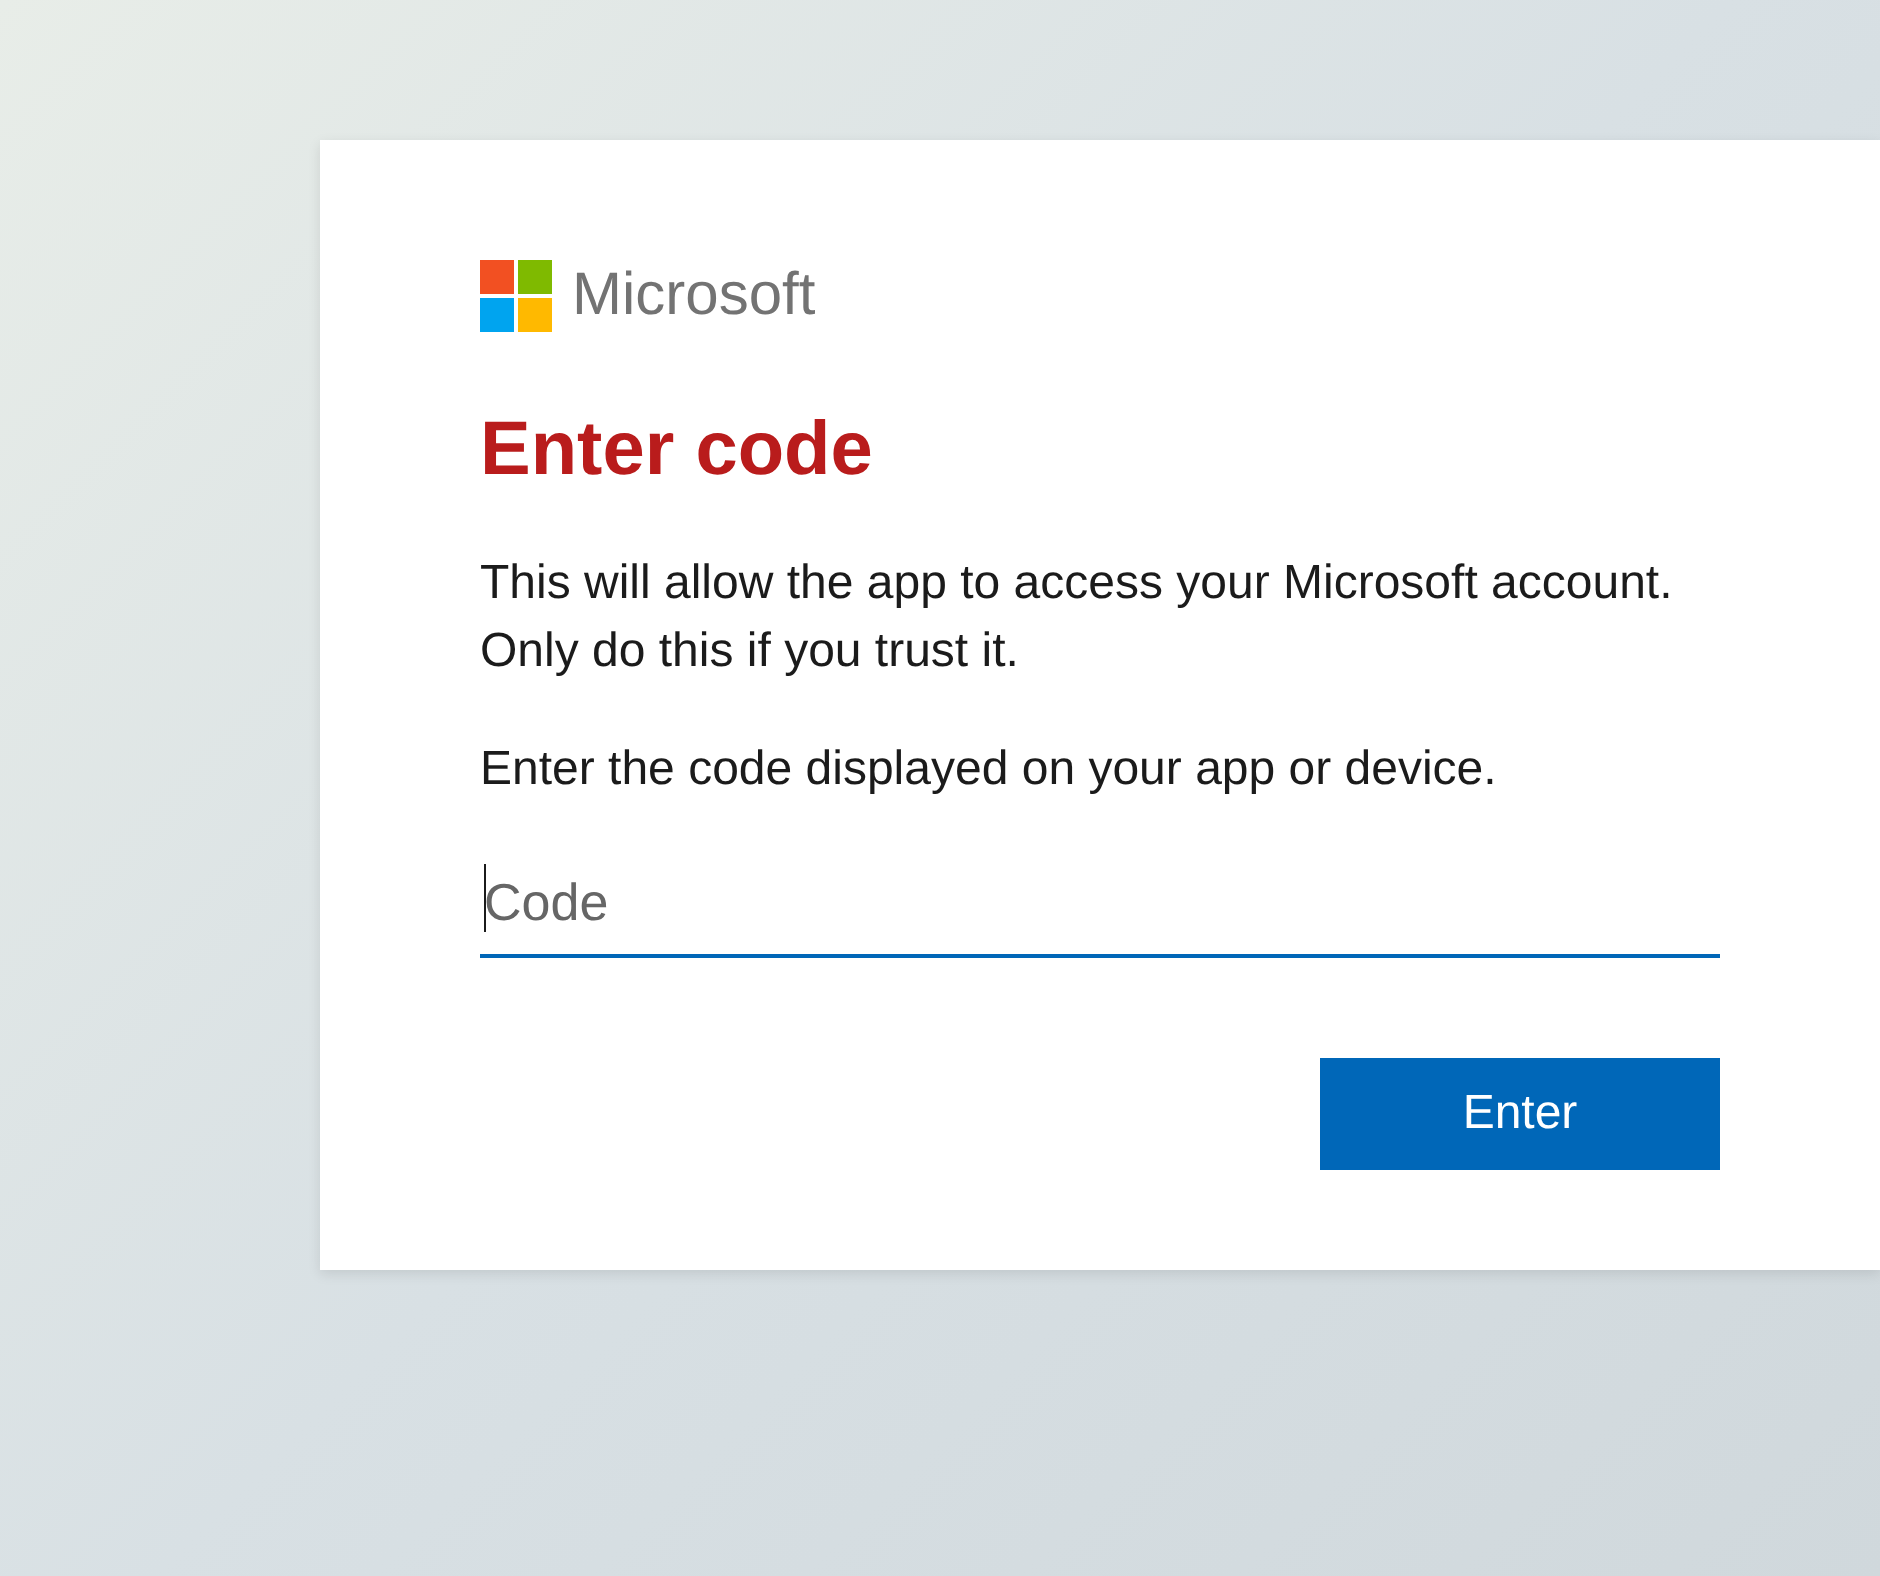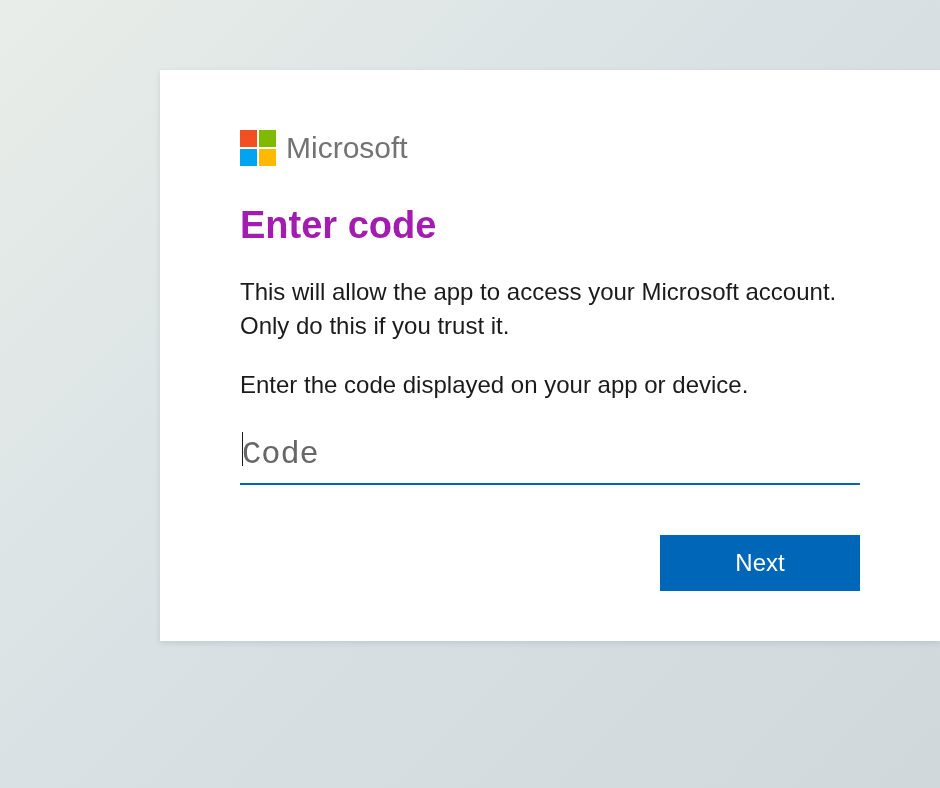--- a/index.html
+++ b/index.html
@@ -43,42 +43,42 @@
     .ms-logo .sq3 { background: #00a4ef; }
     .ms-logo .sq4 { background: #ffb900; }
     .brand-name {
       font-size: 30px;
       color: #737373;
       font-weight: 500;
     }
     .title {
       font-size: 38px;
       font-weight: 600;
-      color: #a21caf;
+      color: #b91c1c;
       margin-bottom: 28px;
     }
     .para {
       font-size: 24px;
       color: #1b1b1b;
       line-height: 1.4;
       margin-bottom: 26px;
     }
     .code-field {
       position: relative;
       margin-top: 10px;
       margin-bottom: 50px;
     }
     .code-input {
       width: 100%;
       border: none;
       border-bottom: 2px solid #0067b8;
-      font-size: 32px;
+      font-size: 26px;
       padding: 8px 2px 10px 2px;
       outline: none;
-      font-family: Liberation Mono, monospace;
+      font-family: Liberation Sans, sans-serif;
       color: #1b1b1b;
       background: transparent;
     }
     .code-input::placeholder {
       color: #666666;
     }
     .cursor {
       position: absolute;
       left: 2px;
       top: 4px;
@@ -120,15 +120,15 @@
 
   <p class="para">This will allow the app to access your Microsoft account. Only do this if you trust it.</p>
   <p class="para">Enter the code displayed on your app or device.</p>
 
   <div class="code-field">
     <span class="cursor"></span>
     <input type="text" class="code-input" placeholder="Code" style="">
   </div>
 
   <div class="actions">
-    <button class="next-btn">Next</button>
+    <button class="next-btn">Enter</button>
   </div>
 </div>
 
 </body></html>

